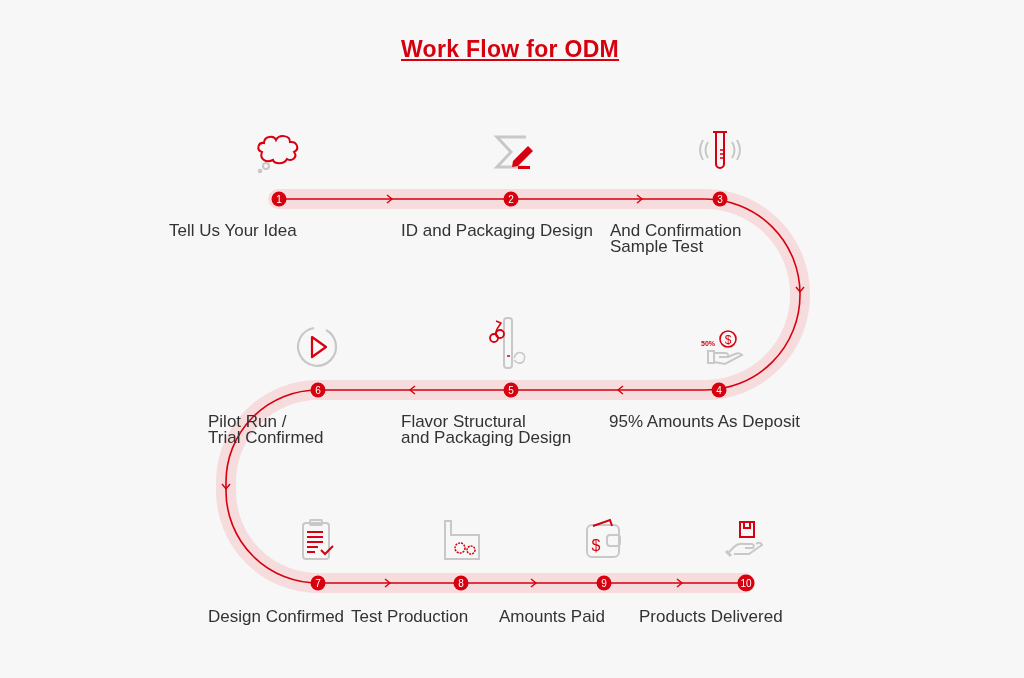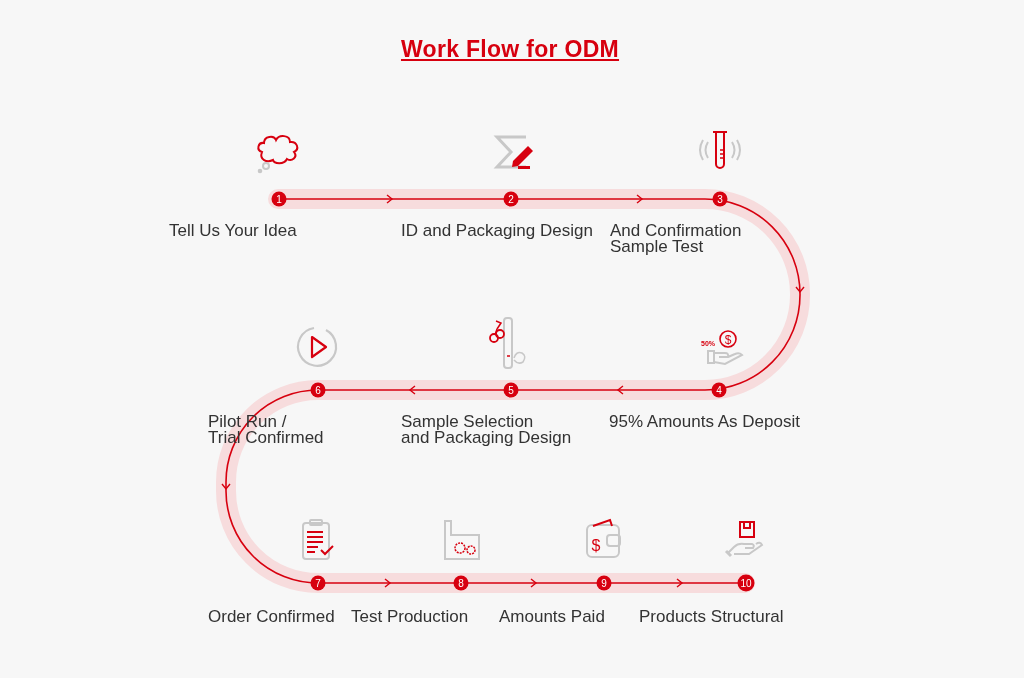--- a/index.html
+++ b/index.html
@@ -159,31 +159,31 @@
     <div>ID and Packaging Design</div>
   </div>
 <div class="label" style="left:720px;top:223px">
     <div>And Confirmation</div>
     <div>Sample Test</div>
   </div>
 <div class="label" style="left:719px;top:414px">
     <div>95% Amounts As Deposit</div>
   </div>
 <div class="label" style="left:511px;top:414px">
-    <div>Sample Selection</div>
+    <div>Flavor Structural</div>
     <div>and Packaging Design</div>
   </div>
 <div class="label" style="left:318px;top:414px">
     <div>Pilot Run /</div>
     <div>Trial Confirmed</div>
   </div>
 <div class="label" style="left:318px;top:609px">
-    <div>Order Confirmed</div>
+    <div>Design Confirmed</div>
   </div>
 <div class="label" style="left:461px;top:609px">
     <div>Test Production</div>
   </div>
 <div class="label" style="left:609px;top:609px">
     <div>Amounts Paid</div>
   </div>
 <div class="label" style="left:749px;top:609px">
-    <div>Products Structural</div>
+    <div>Products Delivered</div>
   </div>
 
 </body></html>

